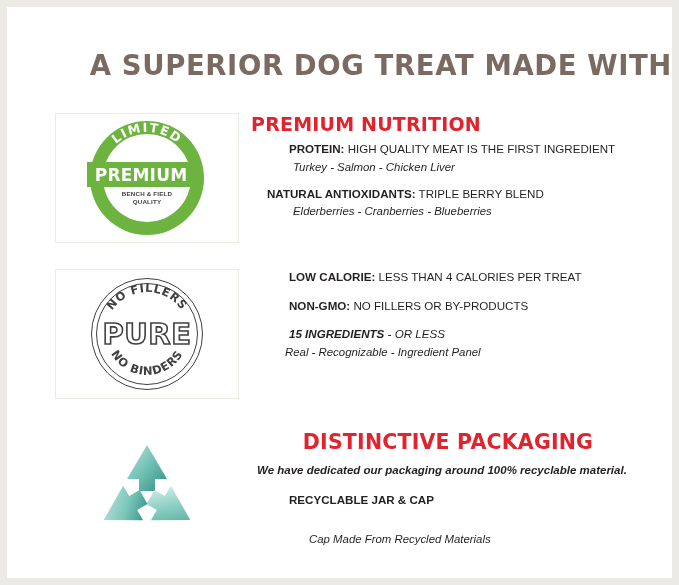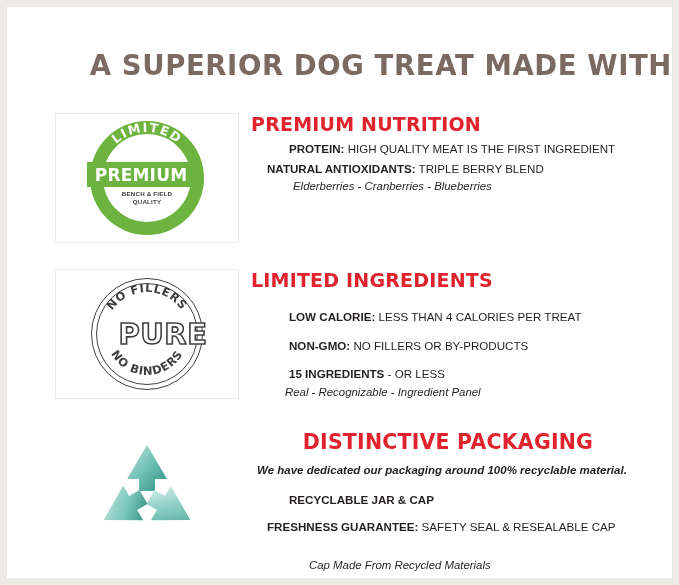--- a/index.html
+++ b/index.html
@@ -191,21 +191,21 @@
     border: 1.6px solid #3f3f3f;
     box-sizing: border-box;
   }
   .pure-circle.inner2 {
     left: 5px; top: 5px;
     width: 102px; height: 102px;
     border-width: 1px;
   }
   .pure-word {
     position: absolute;
-    left: 16px;
+    left: 0;
     top: 39px;
     width: 112px;
     text-align: center;
     font-size: 29px;
     font-weight: bold;
     color: #ffffff;
     letter-spacing: 0.5px;
     font-family: "DejaVu Sans", sans-serif;
     -webkit-text-stroke: 1.6px #3f3f3f;
   }
@@ -262,20 +262,21 @@
           </div>
           <div class="premium-sub">
             <div>BENCH &amp; FIELD</div>
             <div>QUALITY</div>
           </div>
         </div>
       </div>
       <div class="sec-body">
         <div class="sec-title">PREMIUM NUTRITION</div>
         <p class="line indent-1"><span class="lead">PROTEIN:</span><span> HIGH QUALITY MEAT IS THE FIRST INGREDIENT</span></p>
+        <p class="sub indent-2">Turkey - Salmon - Chicken Liver</p>
         <p class="line"><span class="lead">NATURAL ANTIOXIDANTS:</span><span> TRIPLE BERRY BLEND</span></p>
         <p class="sub indent-2">Elderberries - Cranberries - Blueberries</p>
       </div>
     </div>
 
     <div class="section" id="sec-1">
       <div class="badge-box">
         <div class="pure-badge">
           <div class="pure-circle"></div>
           <div class="pure-circle inner2"></div>
@@ -288,24 +289,23 @@
               <textPath href="#pArcTop" startOffset="50%">NO FILLERS</textPath>
             </text>
             <text text-anchor="middle">
               <textPath href="#pArcBot" startOffset="50%">NO BINDERS</textPath>
             </text>
           </svg>
           <div class="pure-word">PURE</div>
         </div>
       </div>
       <div class="sec-body">
-        <div class="sec-title">LIMITED INGREDIENTS</div>
         <p class="line indent-1"><span class="lead">LOW CALORIE:</span><span> LESS THAN 4 CALORIES PER TREAT</span></p>
         <p class="line indent-1" style="margin-top:13px;"><span class="lead">NON-GMO:</span><span> NO FILLERS OR BY-PRODUCTS</span></p>
-        <p class="line indent-1" style="margin-top:13px;"><span class="lead">15 INGREDIENTS</span><span> - OR LESS</span></p>
+        <p class="line indent-1" style="margin-top:13px;font-style:italic;"><span class="lead">15 INGREDIENTS</span><span> - OR LESS</span></p>
         <p class="sub indent-3">Real - Recognizable - Ingredient Panel</p>
       </div>
     </div>
 
     <div class="section" id="sec-2">
       <div class="badge-box">
         <svg class="recycle" viewBox="0 0 120 112">
           <defs>
             <linearGradient id="g1" x1="0" y1="0" x2="1" y2="1">
               <stop offset="0%" stop-color="#bfe3dd"></stop>
@@ -328,19 +328,18 @@
 
           <path d="M60 6 L80 40 L68 40 L68 52 L52 52 L52 40 L40 40 Z" fill="url(#g2)" transform="rotate(120 60 56)"></path>
 
           <path d="M60 6 L80 40 L68 40 L68 52 L52 52 L52 40 L40 40 Z" fill="url(#g3)" transform="rotate(240 60 56)"></path>
         </svg>
       </div>
       <div class="sec-body">
         <div class="sec-title">DISTINCTIVE PACKAGING</div>
         <p class="intro-italic">We have dedicated our packaging  around 100% recyclable material.</p>
         <p class="line indent-1"><span class="lead">RECYCLABLE JAR &amp; CAP</span><span></span></p>
-        <p class="line" style="margin-top:11px;"><span class="lead">FRESHNESS GUARANTEE:</span><span> SAFETY SEAL &amp; RESEALABLE CAP</span></p>
         <p class="sub indent-4">Cap Made From Recycled Materials</p>
       </div>
     </div>
 
   </div>
 </div>
 
 </body></html>

